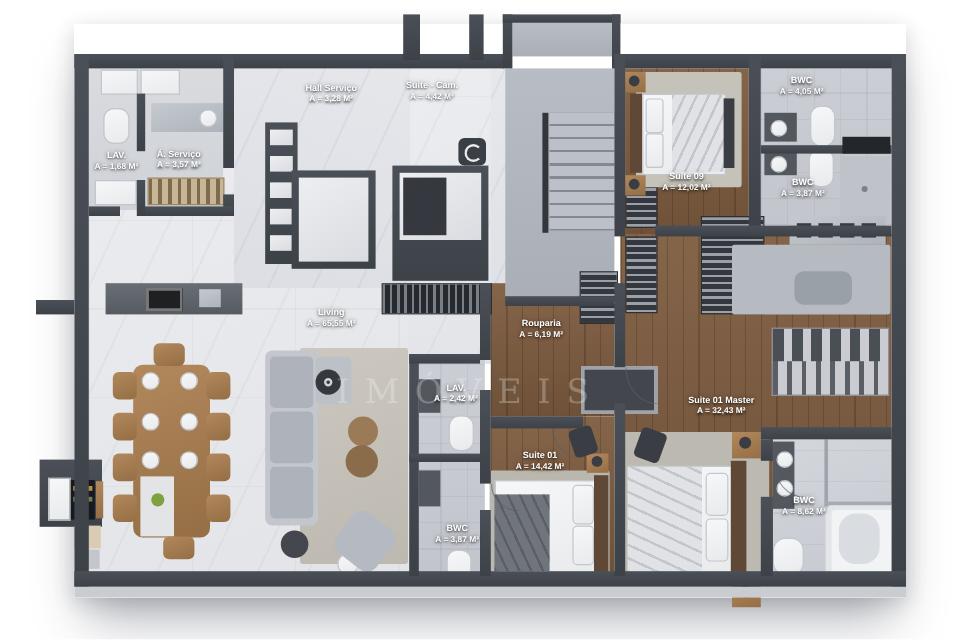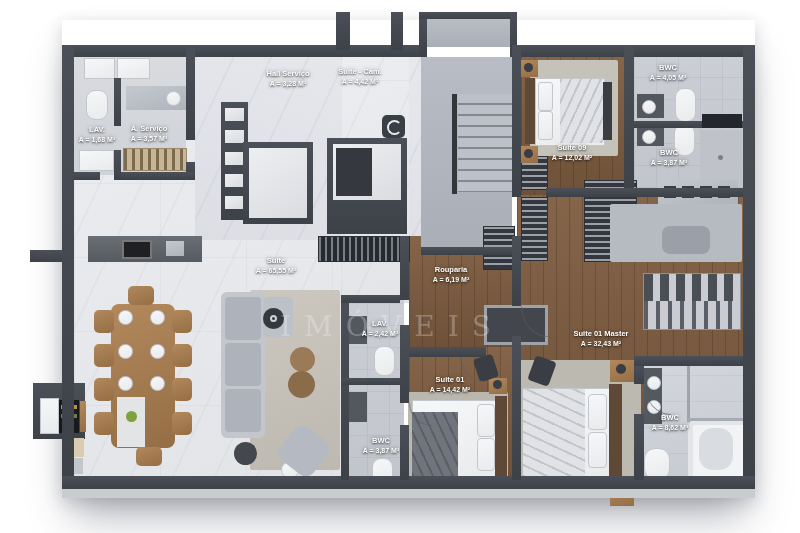--- a/index.html
+++ b/index.html
@@ -262,21 +262,21 @@
   <div class="door-arc" style="left:521px;top:306px;width:26px;height:30px"></div>
   <div class="door-arc" style="left:460px;top:357px;width:24px;height:24px"></div>
   <div class="door-arc" style="left:409px;top:300px;width:22px;height:25px"></div>
   <div class="door-arc" style="left:409px;top:403px;width:22px;height:22px"></div>
   <div class="door-arc" style="left:644px;top:384px;width:26px;height:30px"></div>
 
   <div class="abs" style="left:382px;top:115px;width:23px;height:23px;background:#3a3e45;border-radius:5px">
     <div class="abs" style="left:5px;top:5px;width:11px;height:11px;border:2px solid #e8eaee;border-radius:50%;border-right-color:transparent"></div>
   </div>
 
-  <div class="room-label" style="left:288px;top:78px">
+  <div class="room-label" style="left:276px;top:78px">
     <span>Hall Serviço</span>
     <span class="ra">A = 3,28 M²</span>
   </div>
   <div class="room-label" style="left:360px;top:76px">
     <span>Suite - Cam.</span>
     <span class="ra">A = 4,42 M²</span>
   </div>
   <div class="room-label" style="left:668px;top:72px">
     <span>BWC</span>
     <span class="ra">A = 4,05 M²</span>
@@ -291,21 +291,21 @@
   </div>
   <div class="room-label" style="left:572px;top:152px">
     <span>Suite 09</span>
     <span class="ra">A = 12,02 M²</span>
   </div>
   <div class="room-label" style="left:669px;top:157px">
     <span>BWC</span>
     <span class="ra">A = 3,87 M²</span>
   </div>
   <div class="room-label" style="left:276px;top:265px">
-    <span>Suite</span>
+    <span>Living</span>
     <span class="ra">A = 65,55  M²</span>
   </div>
   <div class="room-label" style="left:451px;top:274px">
     <span>Rouparia</span>
     <span class="ra">A = 6,19 M²</span>
   </div>
   <div class="room-label" style="left:380px;top:328px">
     <span>LAV.</span>
     <span class="ra">A = 2,42 M²</span>
   </div>

